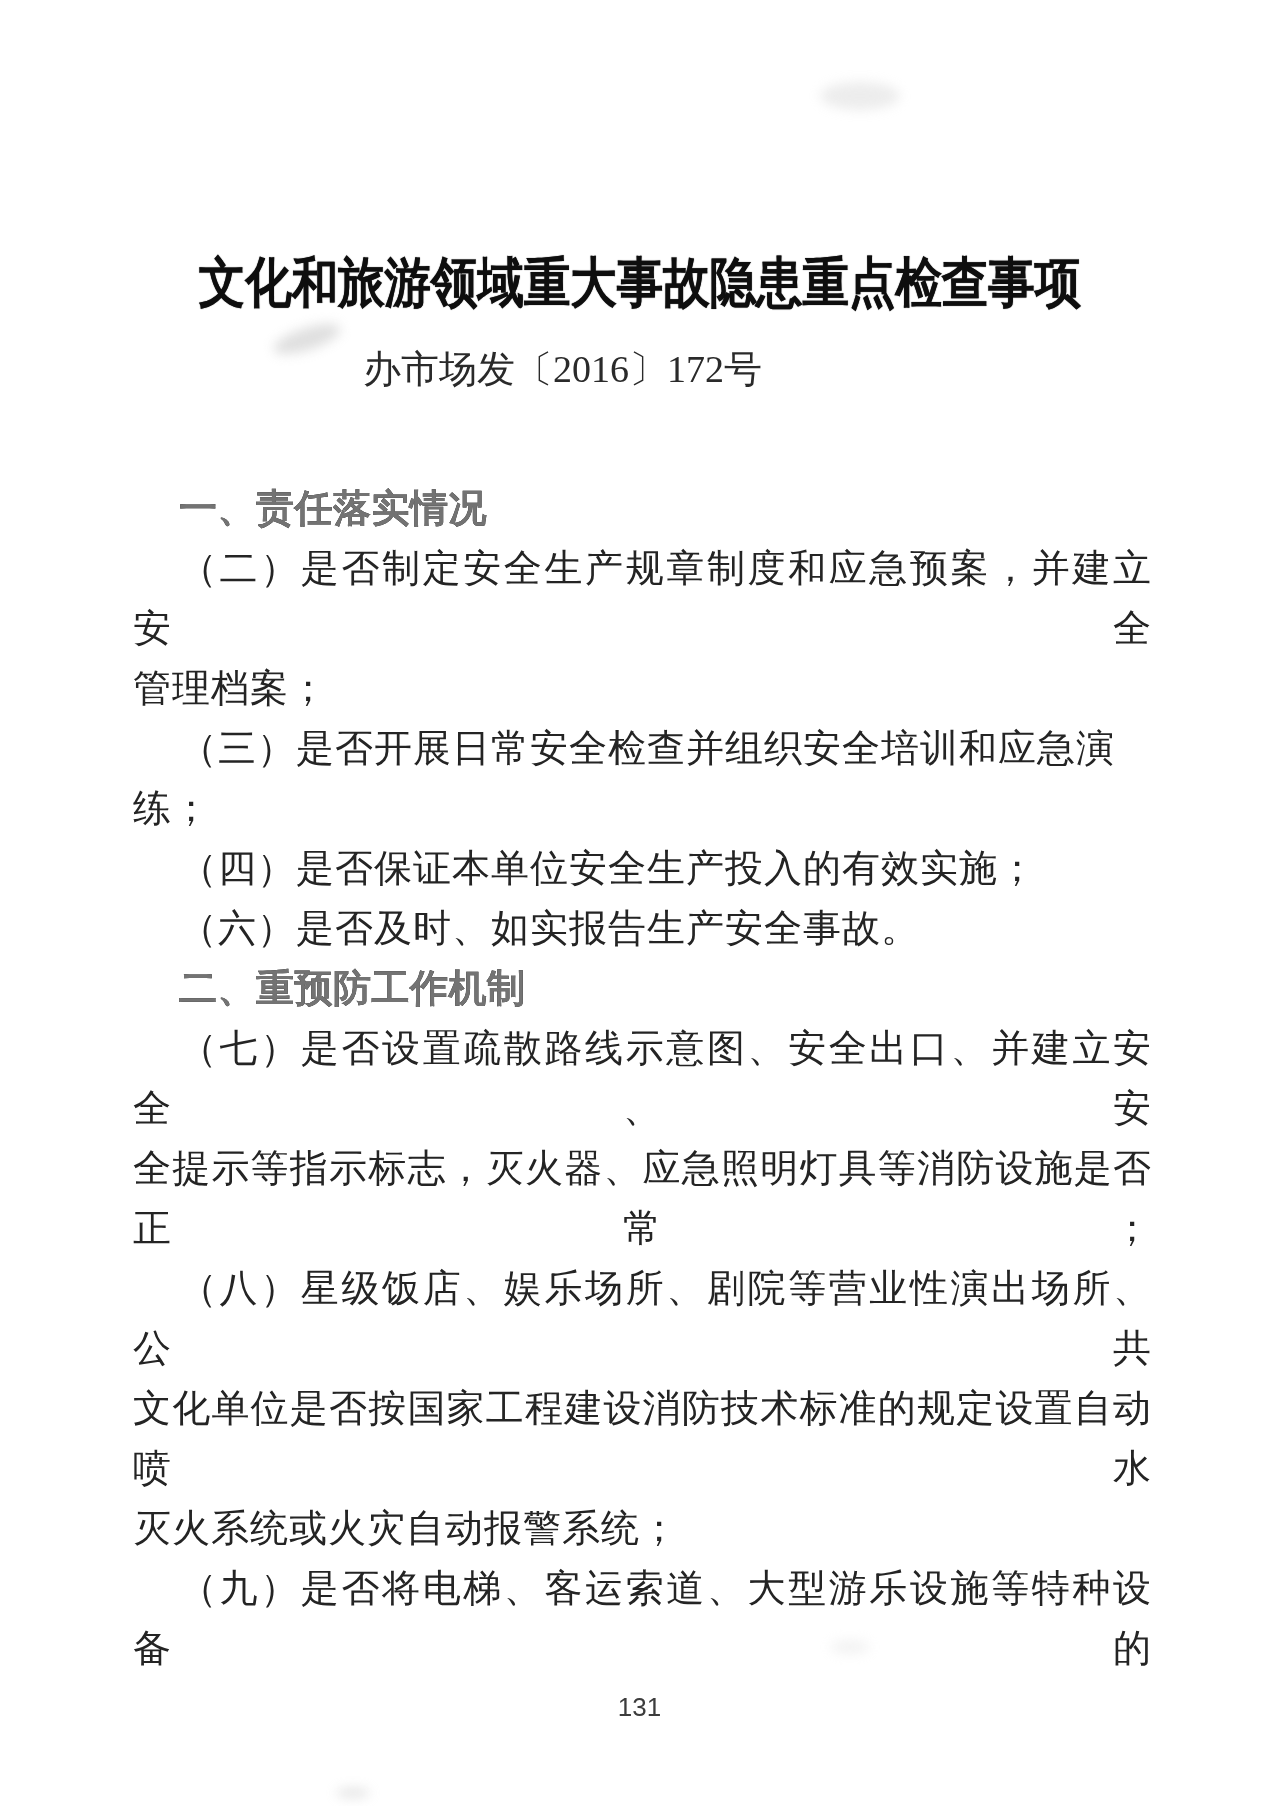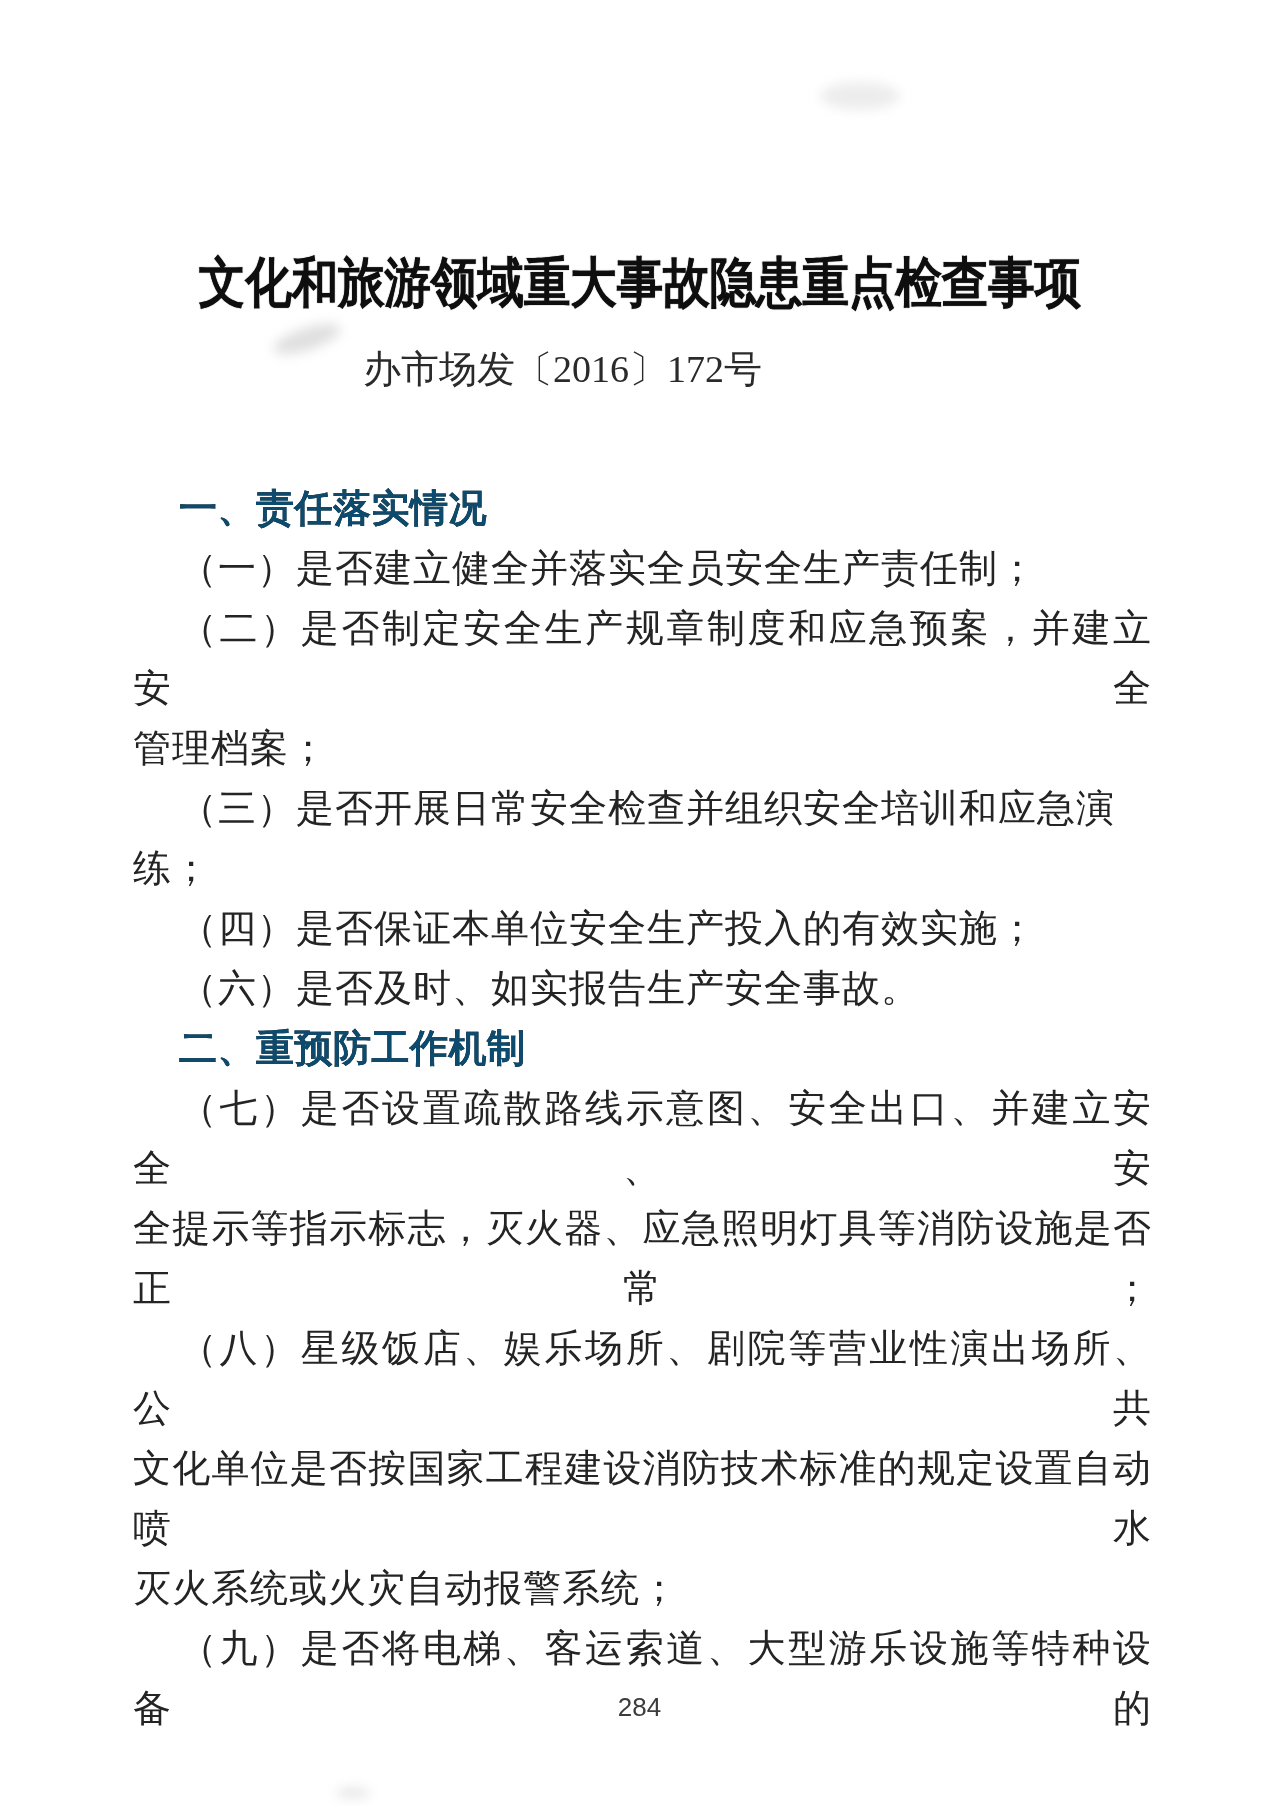--- a/index.html
+++ b/index.html
@@ -55,21 +55,21 @@
     letter-spacing: 1px;
   }
   .line.indent { text-indent: 46px; }
   .line.stretch {
     text-align: justify;
     text-align-last: justify;
   }
   .line.heading {
     font-family: "Liberation Sans", sans-serif;
     font-weight: 700;
-    color: #0c4a6e;
+    color: #737373;
     letter-spacing: 0.5px;
     text-shadow: 0 0 0.5px #101010;
   }
   .page-number {
     position: absolute;
     top: 1692px;
     left: 0;
     width: 1279px;
     text-align: center;
     font-family: "Liberation Sans", sans-serif;
@@ -120,30 +120,29 @@
   <div class="smudge smudge-4"></div>
 
   <div class="doc-title">
     <span class="squeeze">文化和旅游领域重大事故隐患重点检查事项</span>
   </div>
 
   <div class="doc-number">办市场发〔2016〕172号</div>
 
   <div class="doc-body" id="document-body">
       <div class="line heading indent">一、责任落实情况</div>
-      <div class="line indent">（一）是否建立健全并落实全员安全生产责任制；</div>
       <div class="line indent stretch">（二）是否制定安全生产规章制度和应急预案，并建立安全</div>
       <div class="line">管理档案；</div>
       <div class="line indent">（三）是否开展日常安全检查并组织安全培训和应急演练；</div>
       <div class="line indent">（四）是否保证本单位安全生产投入的有效实施；</div>
       <div class="line indent">（六）是否及时、如实报告生产安全事故。</div>
       <div class="line heading indent">二、重预防工作机制</div>
       <div class="line indent stretch">（七）是否设置疏散路线示意图、安全出口、并建立安全、安</div>
       <div class="line stretch">全提示等指示标志，灭火器、应急照明灯具等消防设施是否正常；</div>
       <div class="line indent stretch">（八）星级饭店、娱乐场所、剧院等营业性演出场所、公共</div>
       <div class="line stretch">文化单位是否按国家工程建设消防技术标准的规定设置自动喷水</div>
       <div class="line">灭火系统或火灾自动报警系统；</div>
       <div class="line indent stretch">（九）是否将电梯、客运索道、大型游乐设施等特种设备的</div>
     </div>
 
-  <div class="page-number">284</div>
+  <div class="page-number">131</div>
 
 </div>
 
 </body></html>

